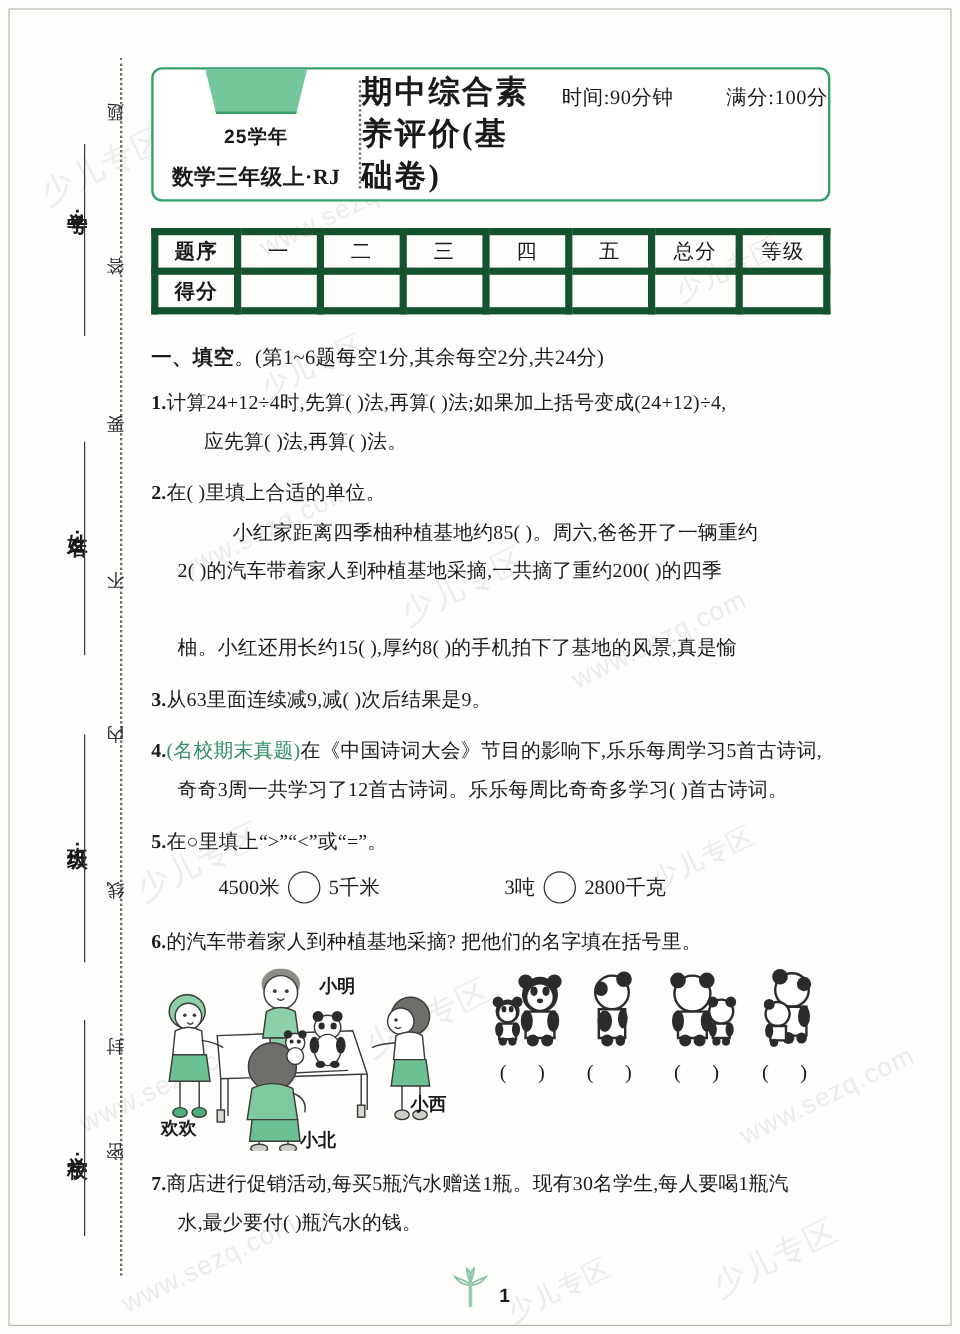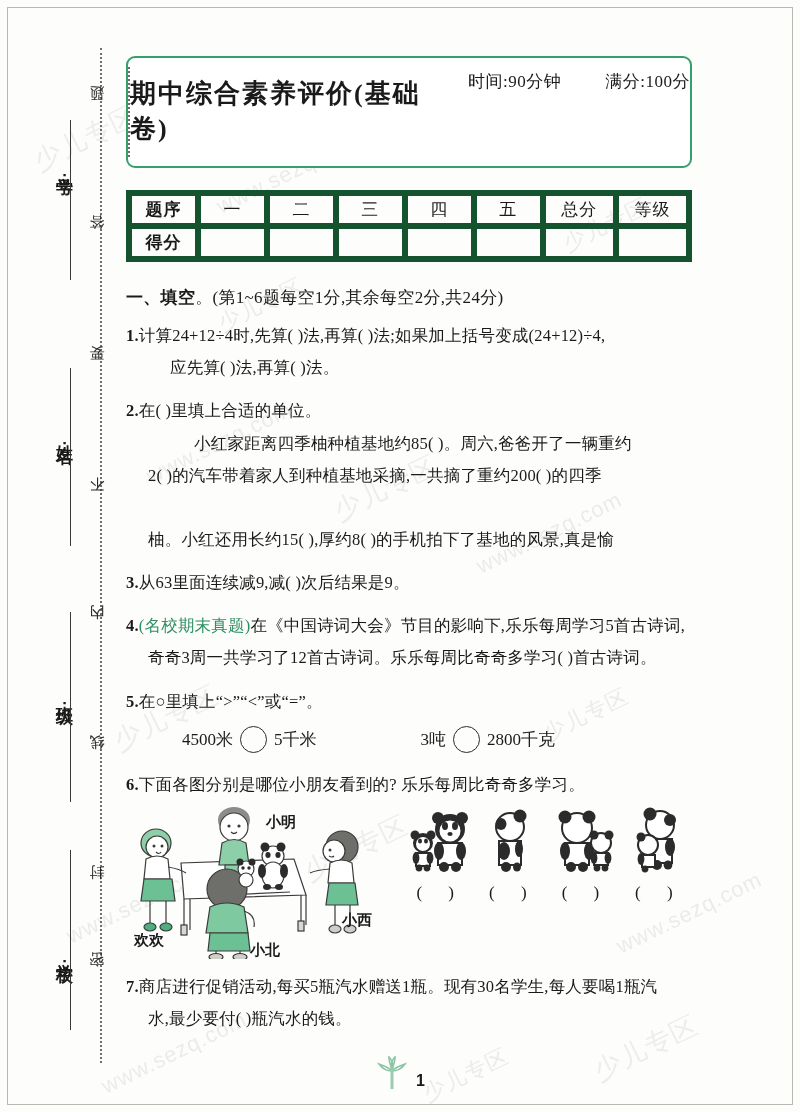--- a/index.html
+++ b/index.html
@@ -283,20 +283,25 @@
     <div class="info-field" style="top:672px;">班级:</div>
     <div class="info-rule" style="top:592px; height:190px;"></div>
 
     <div class="info-field" style="top:930px;">学校:</div>
     <div class="info-rule" style="top:830px; height:180px;"></div>
   </div>
 
   <div id="content">
 
     <div class="header-box">
+      <div class="hdr-left">
+        <div class="tab-shape"></div>
+        <div class="hdr-year">25学年</div>
+        <div class="hdr-subject">数学三年级上·RJ</div>
+      </div>
       <div class="hdr-vdotted"></div>
       <div class="hdr-right">
         <div class="hdr-title">期中综合素养评价(基础卷)</div>
         <div class="hdr-hdotted"></div>
         <div class="hdr-meta">
           <span>时间:90分钟</span>
           <span>满分:100分</span>
         </div>
       </div>
     </div>
@@ -363,21 +368,21 @@
       <span class="cmp-gap"></span>
       <span class="cmp-gap"></span>
       <span class="cmp-item">
         <span>3吨</span>
         <span class="circle"></span>
         <span>2800千克</span>
       </span>
     </div>
 
     <div class="q" style="margin-top:16px;">
-      <span class="qn">6.</span><span>下面各图分别是哪位小朋友看到的? 乐乐每周比奇奇多学习。</span>
+      <span class="qn">6.</span><span>的汽车带着家人到种植基地采摘? 把他们的名字填在括号里。</span>
     </div>
 
     <div class="illus-wrap">
 
       <div class="scene">
         <svg width="268" height="152" viewBox="0 0 268 152">
           <g stroke="#3a3a3a" stroke-width="1.2" fill="none">
 
             <polygon points="55,56 168,52 180,88 58,92" fill="#ffffff"></polygon>
             <line x1="58" y1="92" x2="58" y2="123"></line>

